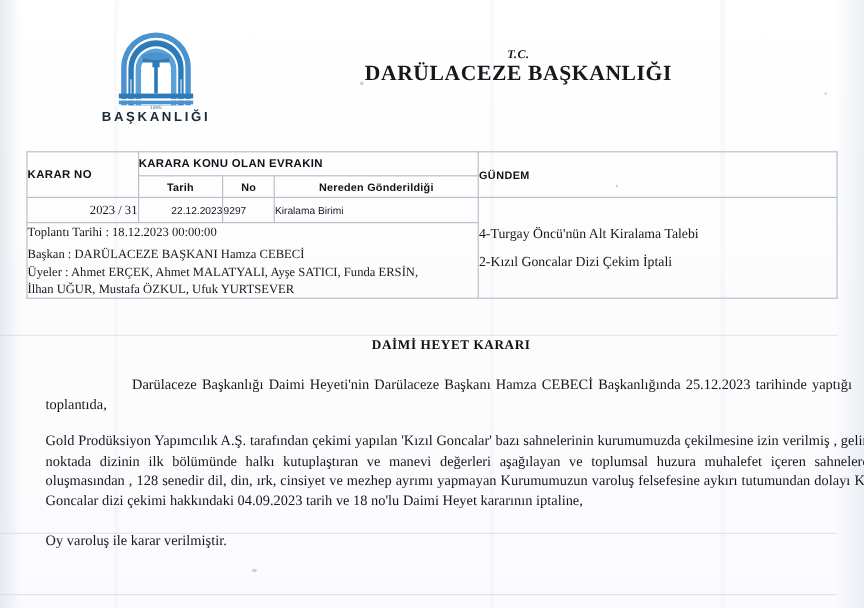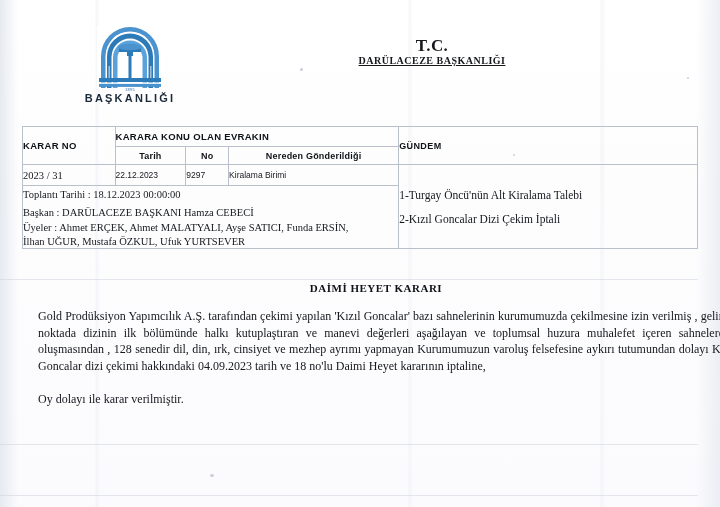--- a/index.html
+++ b/index.html
@@ -116,31 +116,31 @@
   .office-title {
     position: absolute;
     left: 210px;
     top: 14px;
     width: 400px;
     text-align: center;
   }
   .office-title .l1 {
     font-family: "Liberation Serif", serif;
     font-weight: bold;
-    font-size: 17px;
+    font-size: 10px;
     letter-spacing: 0.4px;
     line-height: 15px;
+    font-style: italic;
   }
   .office-title .l2 {
     font-family: "Liberation Serif", serif;
     font-weight: bold;
-    font-size: 10px;
+    font-size: 18px;
     letter-spacing: 0.5px;
     line-height: 16px;
-    text-decoration: underline;
   }
 
   
   #header-table {
     position: absolute;
     left: 0;
     top: 126px;
     width: 676px;
     border-collapse: collapse;
     font-family: "Liberation Sans", sans-serif;
@@ -162,21 +162,21 @@
     font-size: 9px;
     font-weight: bold;
     text-align: center;
     color: #0f1216;
     letter-spacing: 0.2px;
     height: 17px;
   }
   .cell-val {
     font-family: "Liberation Serif", serif;
     font-size: 10.5px;
-    text-align: left;
+    text-align: right;
     height: 20px;
     color: #15181d;
   }
   .cell-val.small {
     font-family: "Liberation Sans", sans-serif;
     font-size: 8.5px;
   }
   .cell-val.lefty {
     text-align: left;
     padding-left: 7px;
@@ -354,34 +354,35 @@
         <td class="th-sub col-tarih">Tarih</td>
         <td class="th-sub col-no">No</td>
         <td class="th-sub col-nereden">Nereden Gönderildiği</td>
       </tr>
       <tr>
         <td class="cell-val">2023 / 31</td>
         <td class="cell-val small">22.12.2023</td>
         <td class="cell-val small lefty">9297</td>
         <td class="cell-val small lefty">Kiralama Birimi</td>
         <td class="gundem-cell" rowspan="2">
-          <div class="gundem-item">1-Turgay Öncü'nün Alt Kiralama Talebi</div>
+          <div class="gundem-item">4-Turgay Öncü'nün Alt Kiralama Talebi</div>
           <div class="gundem-item">2-Kızıl Goncalar Dizi Çekim İptali</div>
         </td>
       </tr>
       <tr>
         <td class="meta-cell" colspan="4">
           <div class="meta-line">Toplantı Tarihi : 18.12.2023 00:00:00</div>
           <div class="meta-line">Başkan :  DARÜLACEZE BAŞKANI Hamza CEBECİ</div>
           <div class="meta-line tight">Üyeler  :   Ahmet ERÇEK,  Ahmet MALATYALI,  Ayşe SATICI,  Funda ERSİN,</div>
           <div class="meta-line tight">İlhan UĞUR,  Mustafa ÖZKUL,  Ufuk YURTSEVER</div>
         </td>
       </tr>
     </tbody>
   </table>
 
   <div id="decision">
     <div class="decision-title">DAİMİ HEYET KARARI</div>
+    <div class="para" id="para-intro">Darülaceze Başkanlığı Daimi Heyeti'nin Darülaceze Başkanı Hamza CEBECİ  Başkanlığında 25.12.2023 tarihinde yaptığı toplantıda,</div>
     <div class="para" id="para-body">Gold Prodüksiyon Yapımcılık A.Ş. tarafından çekimi yapılan 'Kızıl Goncalar' bazı sahnelerinin kurumumuzda çekilmesine izin verilmiş , gelinen noktada dizinin ilk bölümünde halkı kutuplaştıran ve manevi değerleri aşağılayan ve toplumsal huzura muhalefet içeren sahnelerden oluşmasından , 128 senedir dil, din, ırk, cinsiyet ve mezhep ayrımı yapmayan Kurumumuzun varoluş felsefesine aykırı tutumundan dolayı Kızıl Goncalar dizi çekimi hakkındaki  04.09.2023 tarih ve 18 no'lu Daimi Heyet kararının iptaline,</div>
-    <div class="para" id="para-close">Oy dolayı ile karar verilmiştir.</div>
+    <div class="para" id="para-close">Oy varoluş ile karar verilmiştir.</div>
   </div>
 
 </div>
 
 </body></html>

